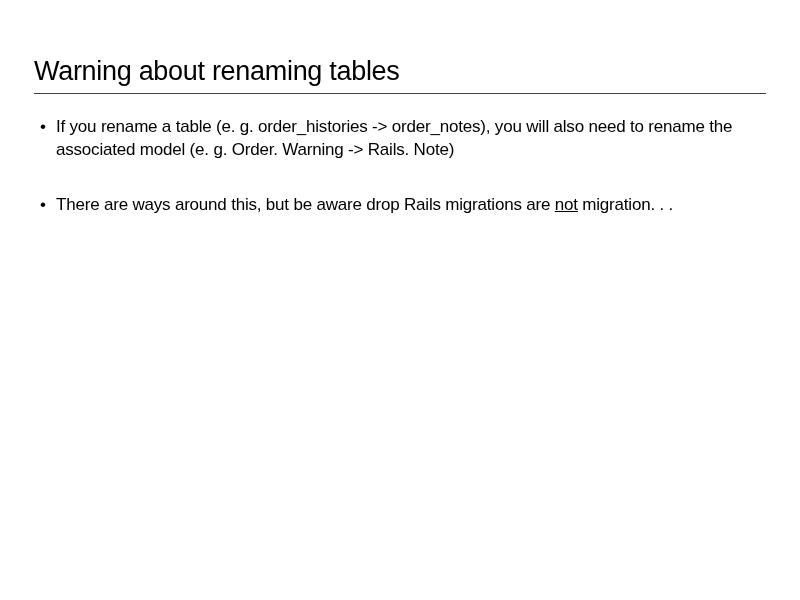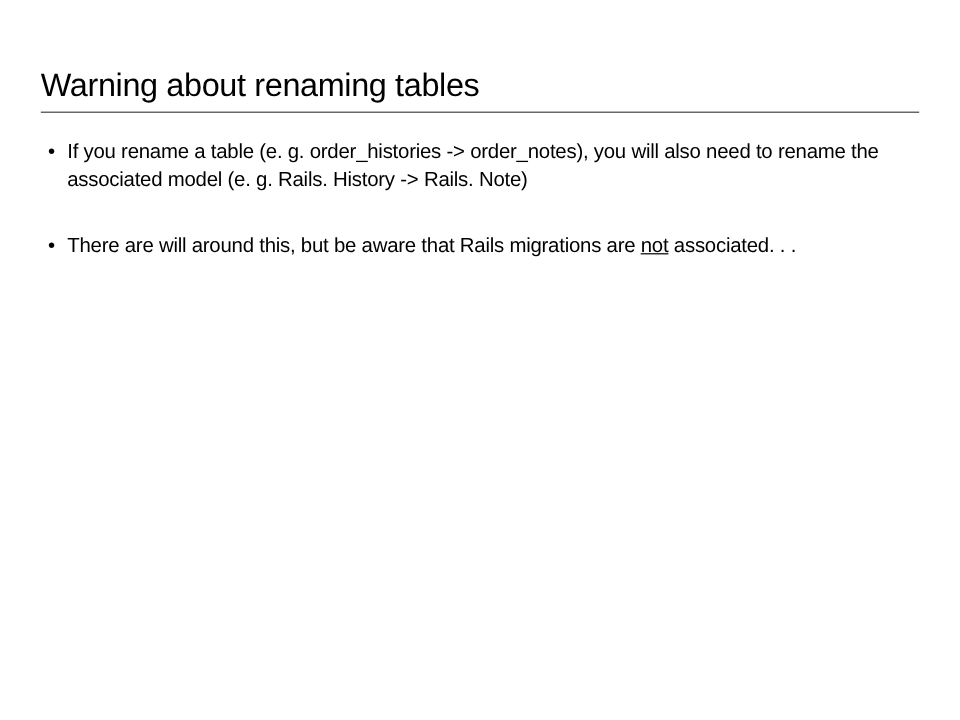--- a/index.html
+++ b/index.html
@@ -55,23 +55,23 @@
 </style>
 </head>
 <body>
 
 <div class="slide">
   <h1 class="title">Warning about renaming tables</h1>
   <hr class="rule">
   <ul class="bullets">
 
     <li>
-      <span>If you rename a table (e. g. </span><span class="code">order_histories</span><span> -&gt; </span><span class="code">order_notes</span><span>), you will also need to rename the associated model (e. g. </span><span class="code">Rails. History</span><span> -&gt; </span><span class="code">Rails. Note</span><span>)</span>
+      <span>If you rename a table (e. g. </span><span class="code">order_histories</span><span> -&gt; </span><span class="code">order_notes</span><span>), you will also need to rename the associated model (e. g. </span><span class="code">Order. Warning</span><span> -&gt; </span><span class="code">Rails. Note</span><span>)</span>
     </li>
 
 
 
     <li>
-      <span>There are will around this, but be aware that Rails migrations are </span><span class="u">not</span><span> associated. . .</span>
+      <span>There are ways around this, but be aware drop Rails migrations are </span><span class="u">not</span><span> migration. . .</span>
     </li>
 
   </ul>
 </div>
 
 </body></html>

